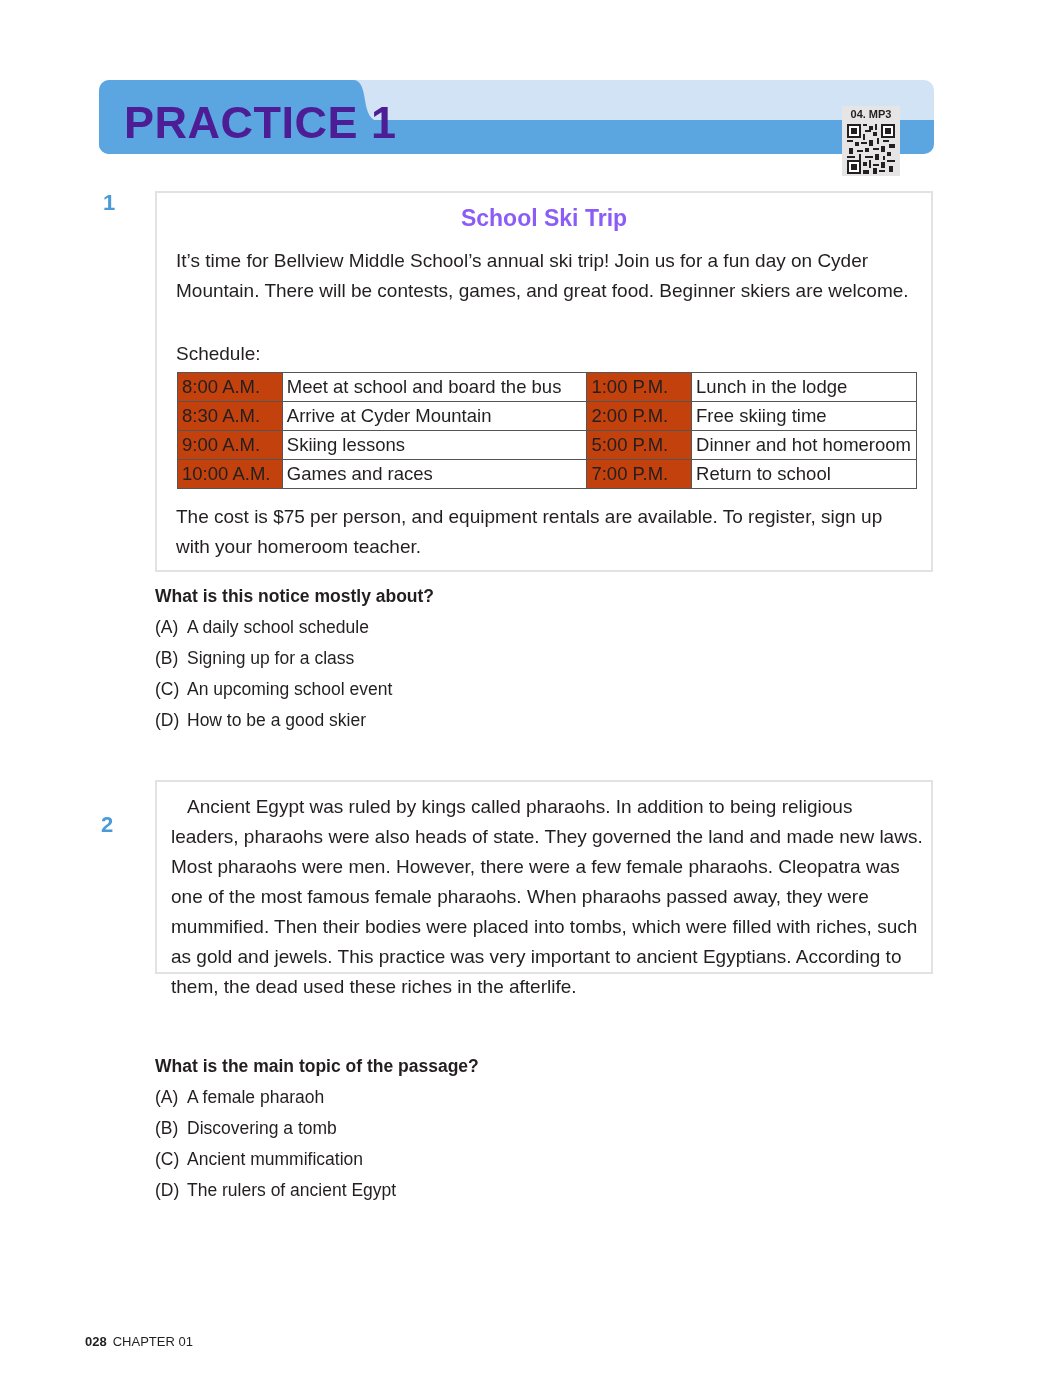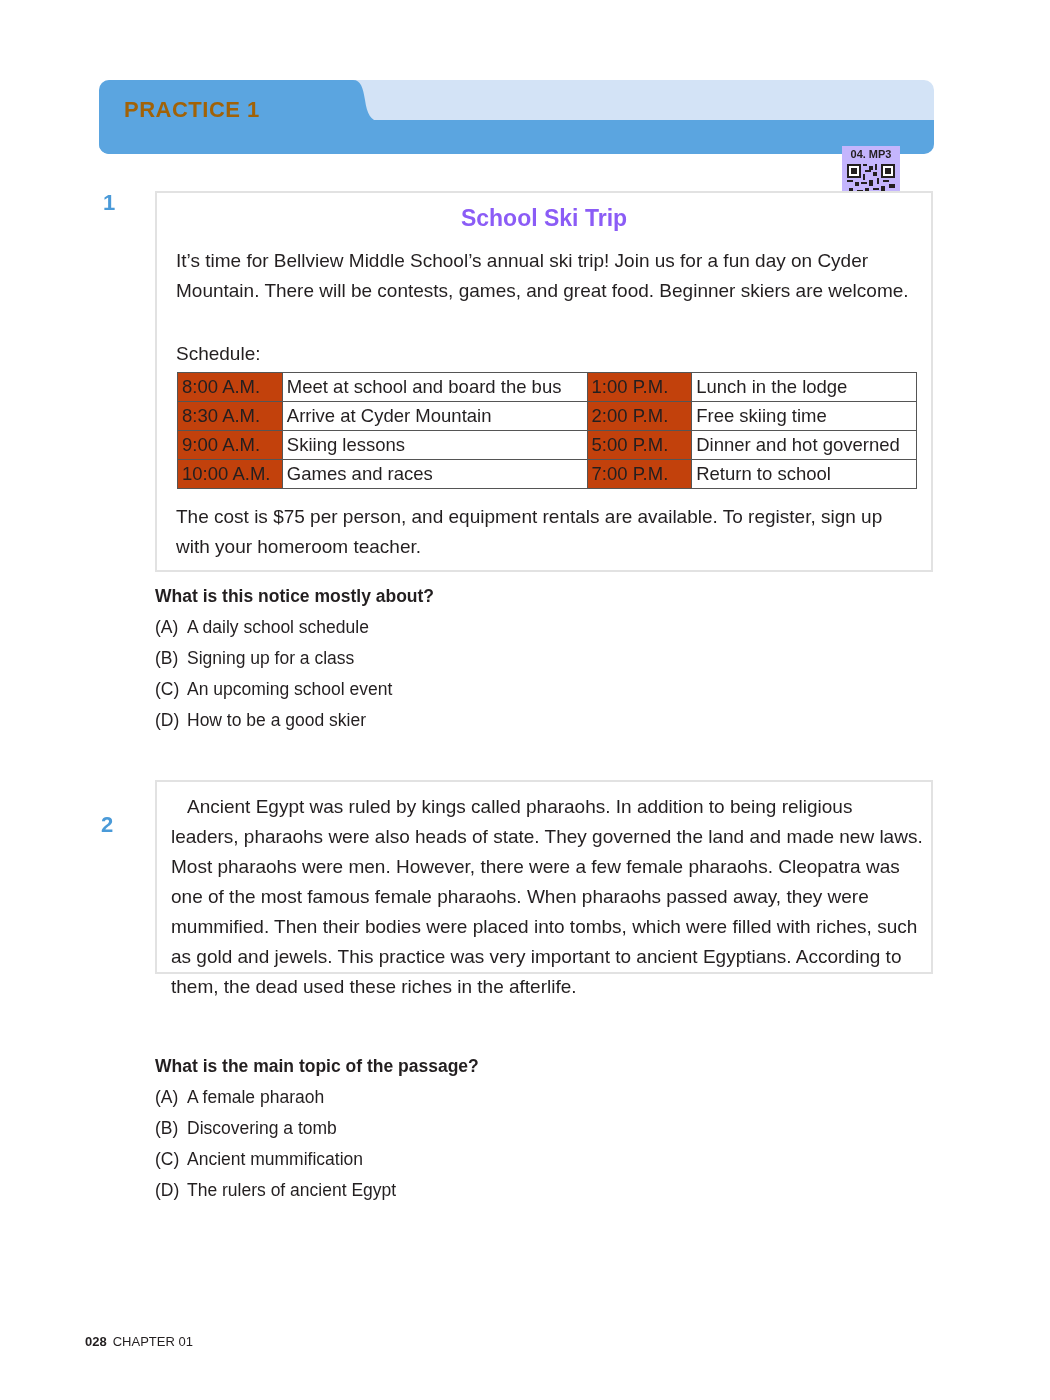--- a/index.html
+++ b/index.html
@@ -19,26 +19,25 @@
   }
   .banner-tab {
     position: absolute; left: 0; top: 0; width: 260px; height: 74px;
     background: #5ba5e0; border-radius: 10px 10px 0 10px;
   }
   .banner-curve {
     position: absolute; left: 240px; top: 0; width: 40px; height: 41px;
   }
   .banner-title {
     position: absolute; left: 25px; top: 17px;
-    font-size: 22px; font-weight: bold; color: #a16207; letter-spacing: 0.5px;
+    font-size: 45px; font-weight: bold; color: #4c1d95; letter-spacing: 0.5px;
   }
   .qr-box {
     position: absolute; left: 842px; top: 106px; width: 58px; height: 70px;
-    background: #c4b5fd;
-    margin-top: 40px;
+    background: #e5e5e5;
   }
   .qr-label {
     position: absolute; left: 0; top: 2px; width: 58px; text-align: center;
     font-size: 11px; font-weight: bold; color: #231f20;
   }
   .qr-code { position: absolute; left: 5px; top: 18px; width: 48px; height: 50px; }
 
   .q-number {
     position: absolute; font-size: 22px; font-weight: bold; color: #4a9ad8;
   }
@@ -161,21 +160,21 @@
       <tr>
         <td class="time">8:30 A.M.</td>
         <td>Arrive at Cyder Mountain</td>
         <td class="time">2:00 P.M.</td>
         <td>Free skiing time</td>
       </tr>
       <tr>
         <td class="time">9:00 A.M.</td>
         <td>Skiing lessons</td>
         <td class="time">5:00 P.M.</td>
-        <td>Dinner and hot governed</td>
+        <td>Dinner and hot homeroom</td>
       </tr>
       <tr>
         <td class="time">10:00 A.M.</td>
         <td>Games and races</td>
         <td class="time">7:00 P.M.</td>
         <td>Return to school</td>
       </tr>
     </tbody>
   </table>
   <div class="body-text" style="left:19px; top:309px; width:740px;">The cost is $75 per person, and equipment rentals are available. To register, sign up with your homeroom teacher.</div>

